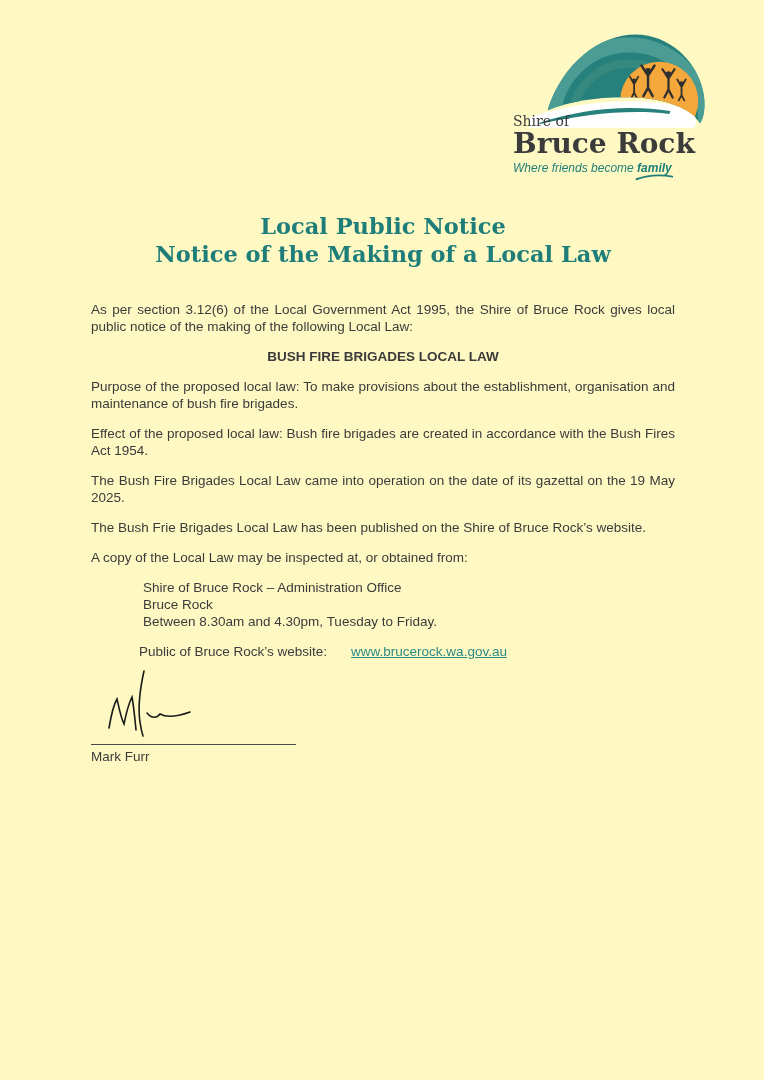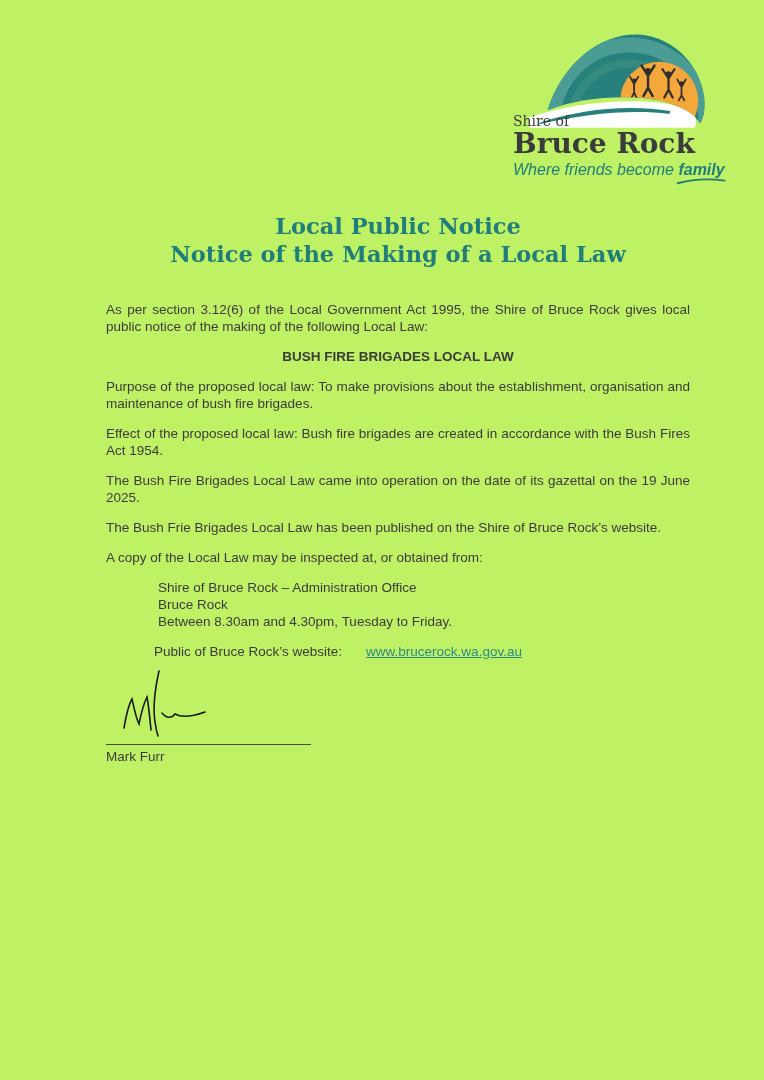--- a/index.html
+++ b/index.html
@@ -1,21 +1,21 @@
 <!DOCTYPE html>
 <html><head>
 <meta charset="utf-8">
 <style>
   * { margin: 0; padding: 0; box-sizing: border-box; }
   html, body { background: #ffffff; }
   .page {
     position: relative;
     width: 764px;
     height: 1080px;
-    background: #bef264;
+    background: #fef9c3;
     outline: 1px solid #d8d8d8;
     font-family: "Liberation Sans", sans-serif;
     color: #3b3b3b;
     overflow: hidden;
   }
 
   
   .logo-block {
     position: absolute;
     top: 30px;
@@ -36,32 +36,32 @@
     font-size: 28px;
     letter-spacing: 0px;
     color: #3b3b3c;
     line-height: 1.05;
     white-space: nowrap;
   }
   .logo-tagline {
     margin-top: 3px;
     text-align: left;
     font-style: italic;
-    font-size: 16px;
+    font-size: 12px;
     color: #1f7d7a;
     white-space: nowrap;
   }
   .tagline-family { position: relative; font-weight: 700; display: inline-block; }
   .family-swoosh { position: absolute; left: -2px; right: -2px; bottom: -6px; width: calc(100% + 4px); }
 
   
   .content {
     position: absolute;
     top: 212px;
-    left: 106px;
+    left: 91px;
     width: 584px;
     font-size: 13.5px;
     line-height: 17px;
   }
   .notice-title {
     text-align: center;
     font-family: "DejaVu Serif", serif;
     font-weight: 700;
     font-size: 22.5px;
     line-height: 28px;
@@ -155,21 +155,21 @@
     </div>
 
     <p>As per section 3.12(6) of the Local Government Act 1995, the Shire of Bruce Rock gives local public notice of the making of the following Local Law:</p>
 
     <p class="law-heading">BUSH FIRE BRIGADES LOCAL LAW</p>
 
     <p>Purpose of the proposed local law: To make provisions about the establishment, organisation and maintenance of bush fire brigades.</p>
 
     <p>Effect of the proposed local law: Bush fire brigades are created in accordance with the Bush Fires Act 1954.</p>
 
-    <p>The Bush Fire Brigades Local Law came into operation on the date of its gazettal on the 19 June 2025.</p>
+    <p>The Bush Fire Brigades Local Law came into operation on the date of its gazettal on the 19 May 2025.</p>
 
     <p>The Bush Frie Brigades Local Law has been published on the Shire of Bruce Rock’s website.</p>
 
     <p>A copy of the Local Law may be inspected at, or obtained from:</p>
 
     <div class="address-block">
       <div>Shire of Bruce Rock – Administration Office</div>
       <div>Bruce Rock</div>
       <div>Between 8.30am and 4.30pm, Tuesday to Friday.</div>
     </div>

